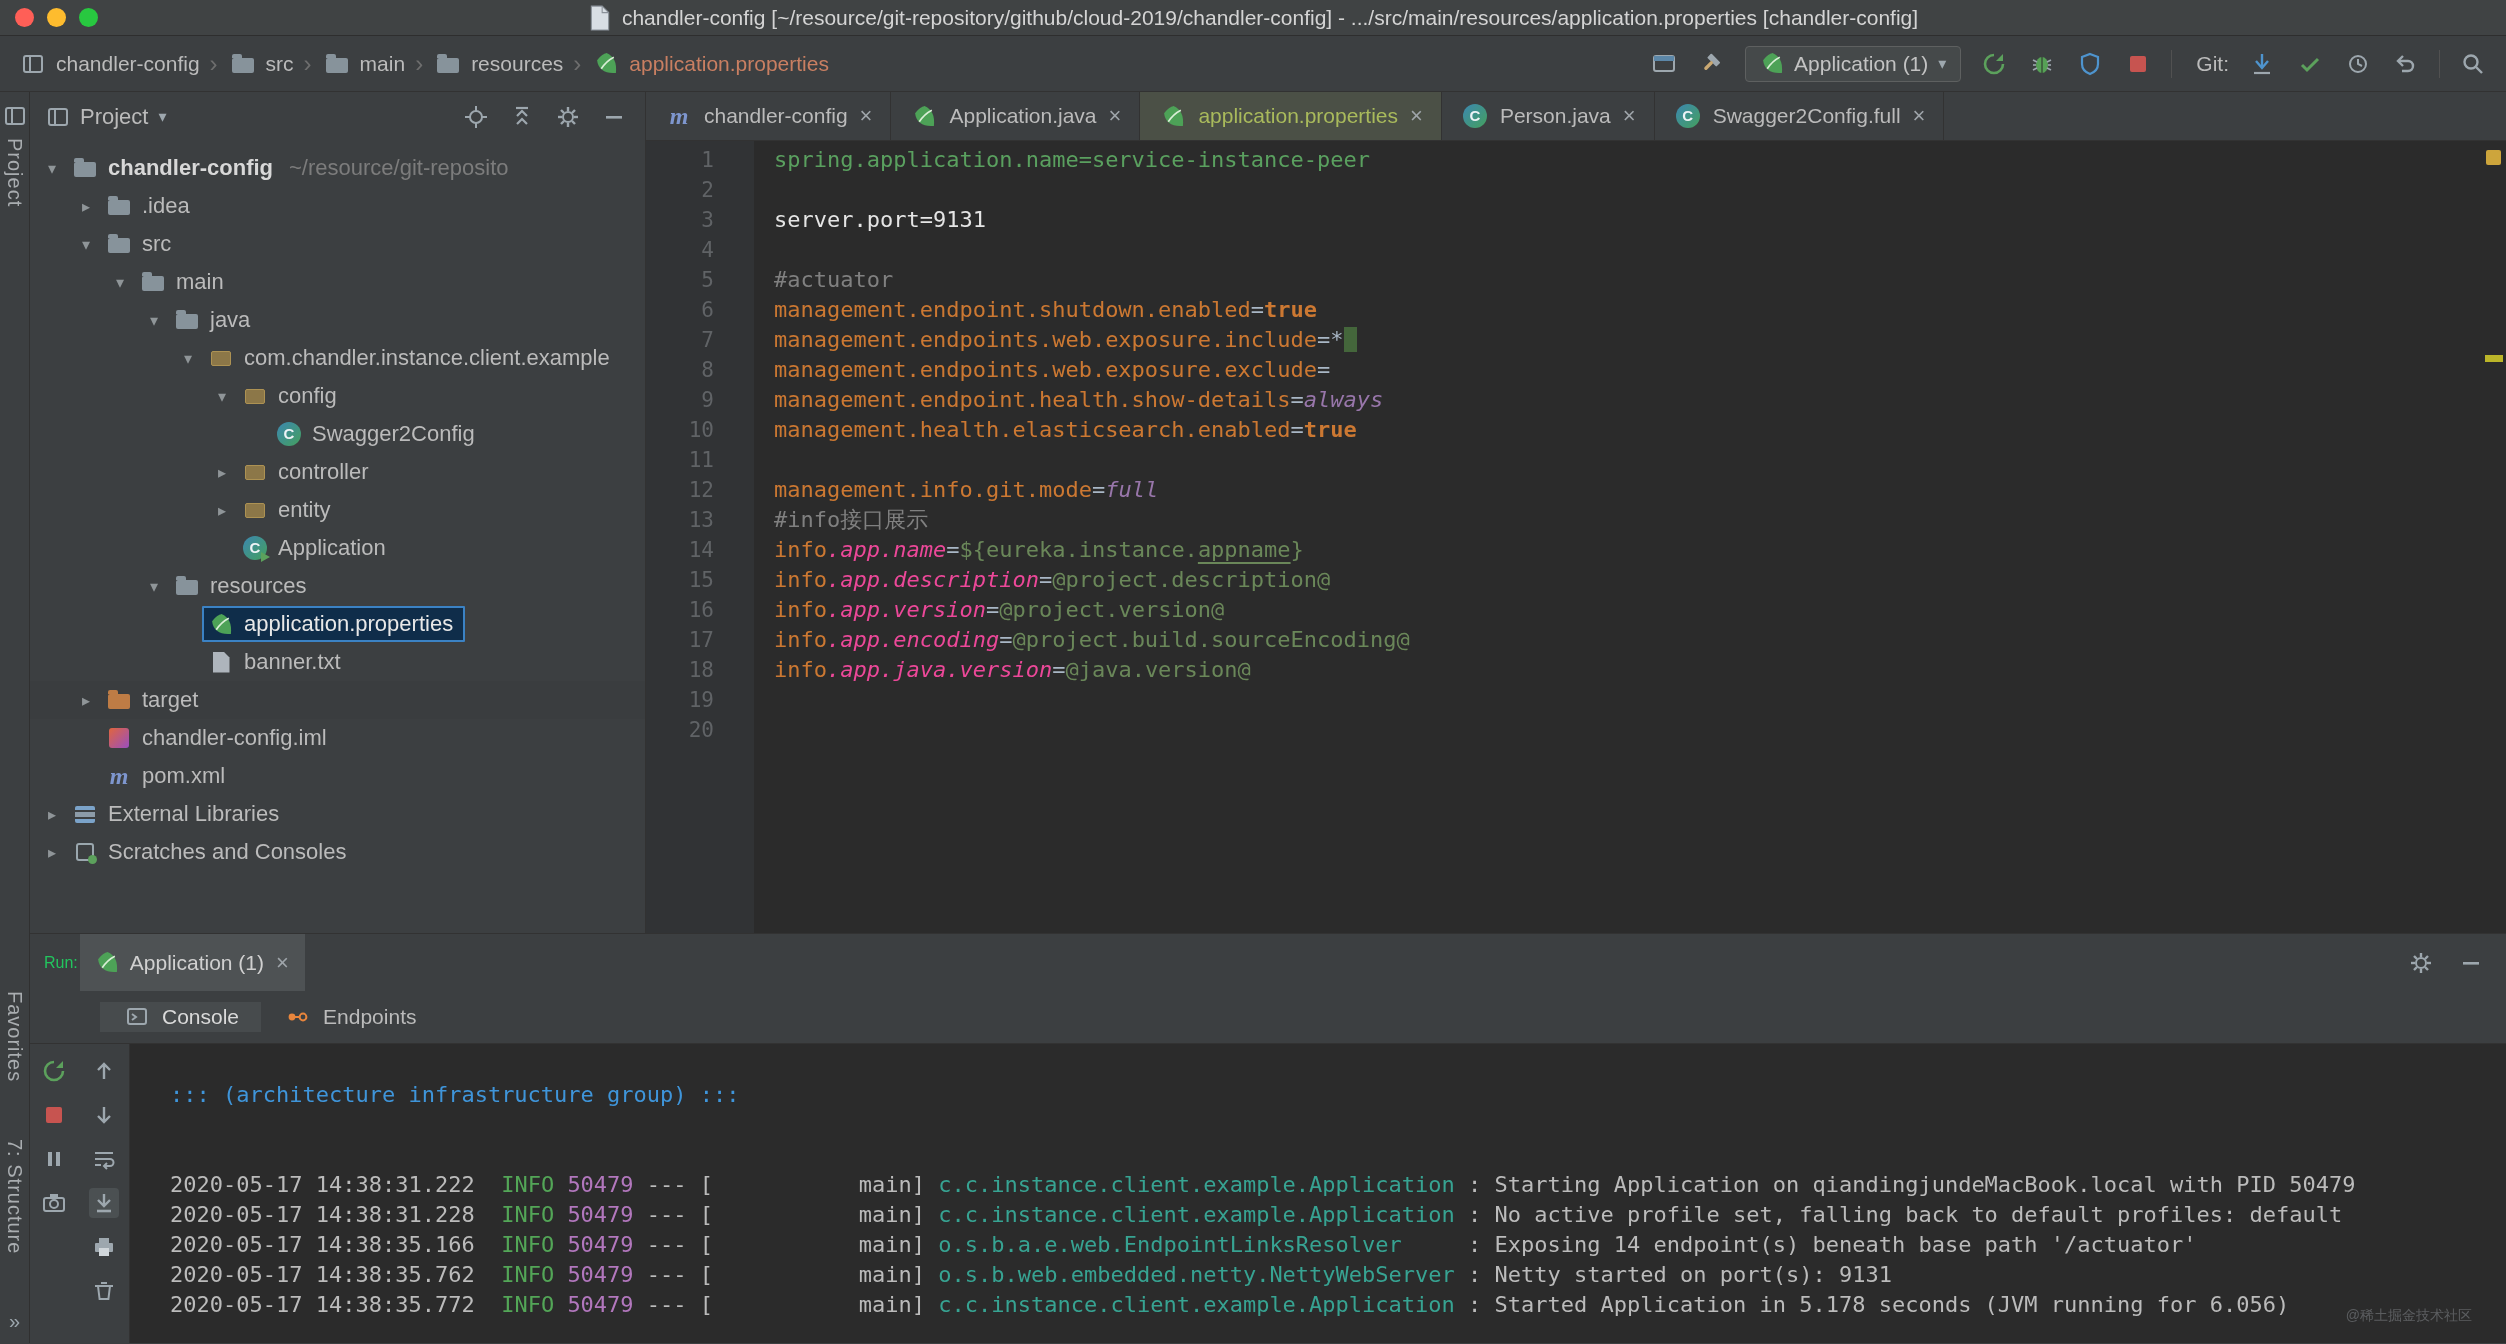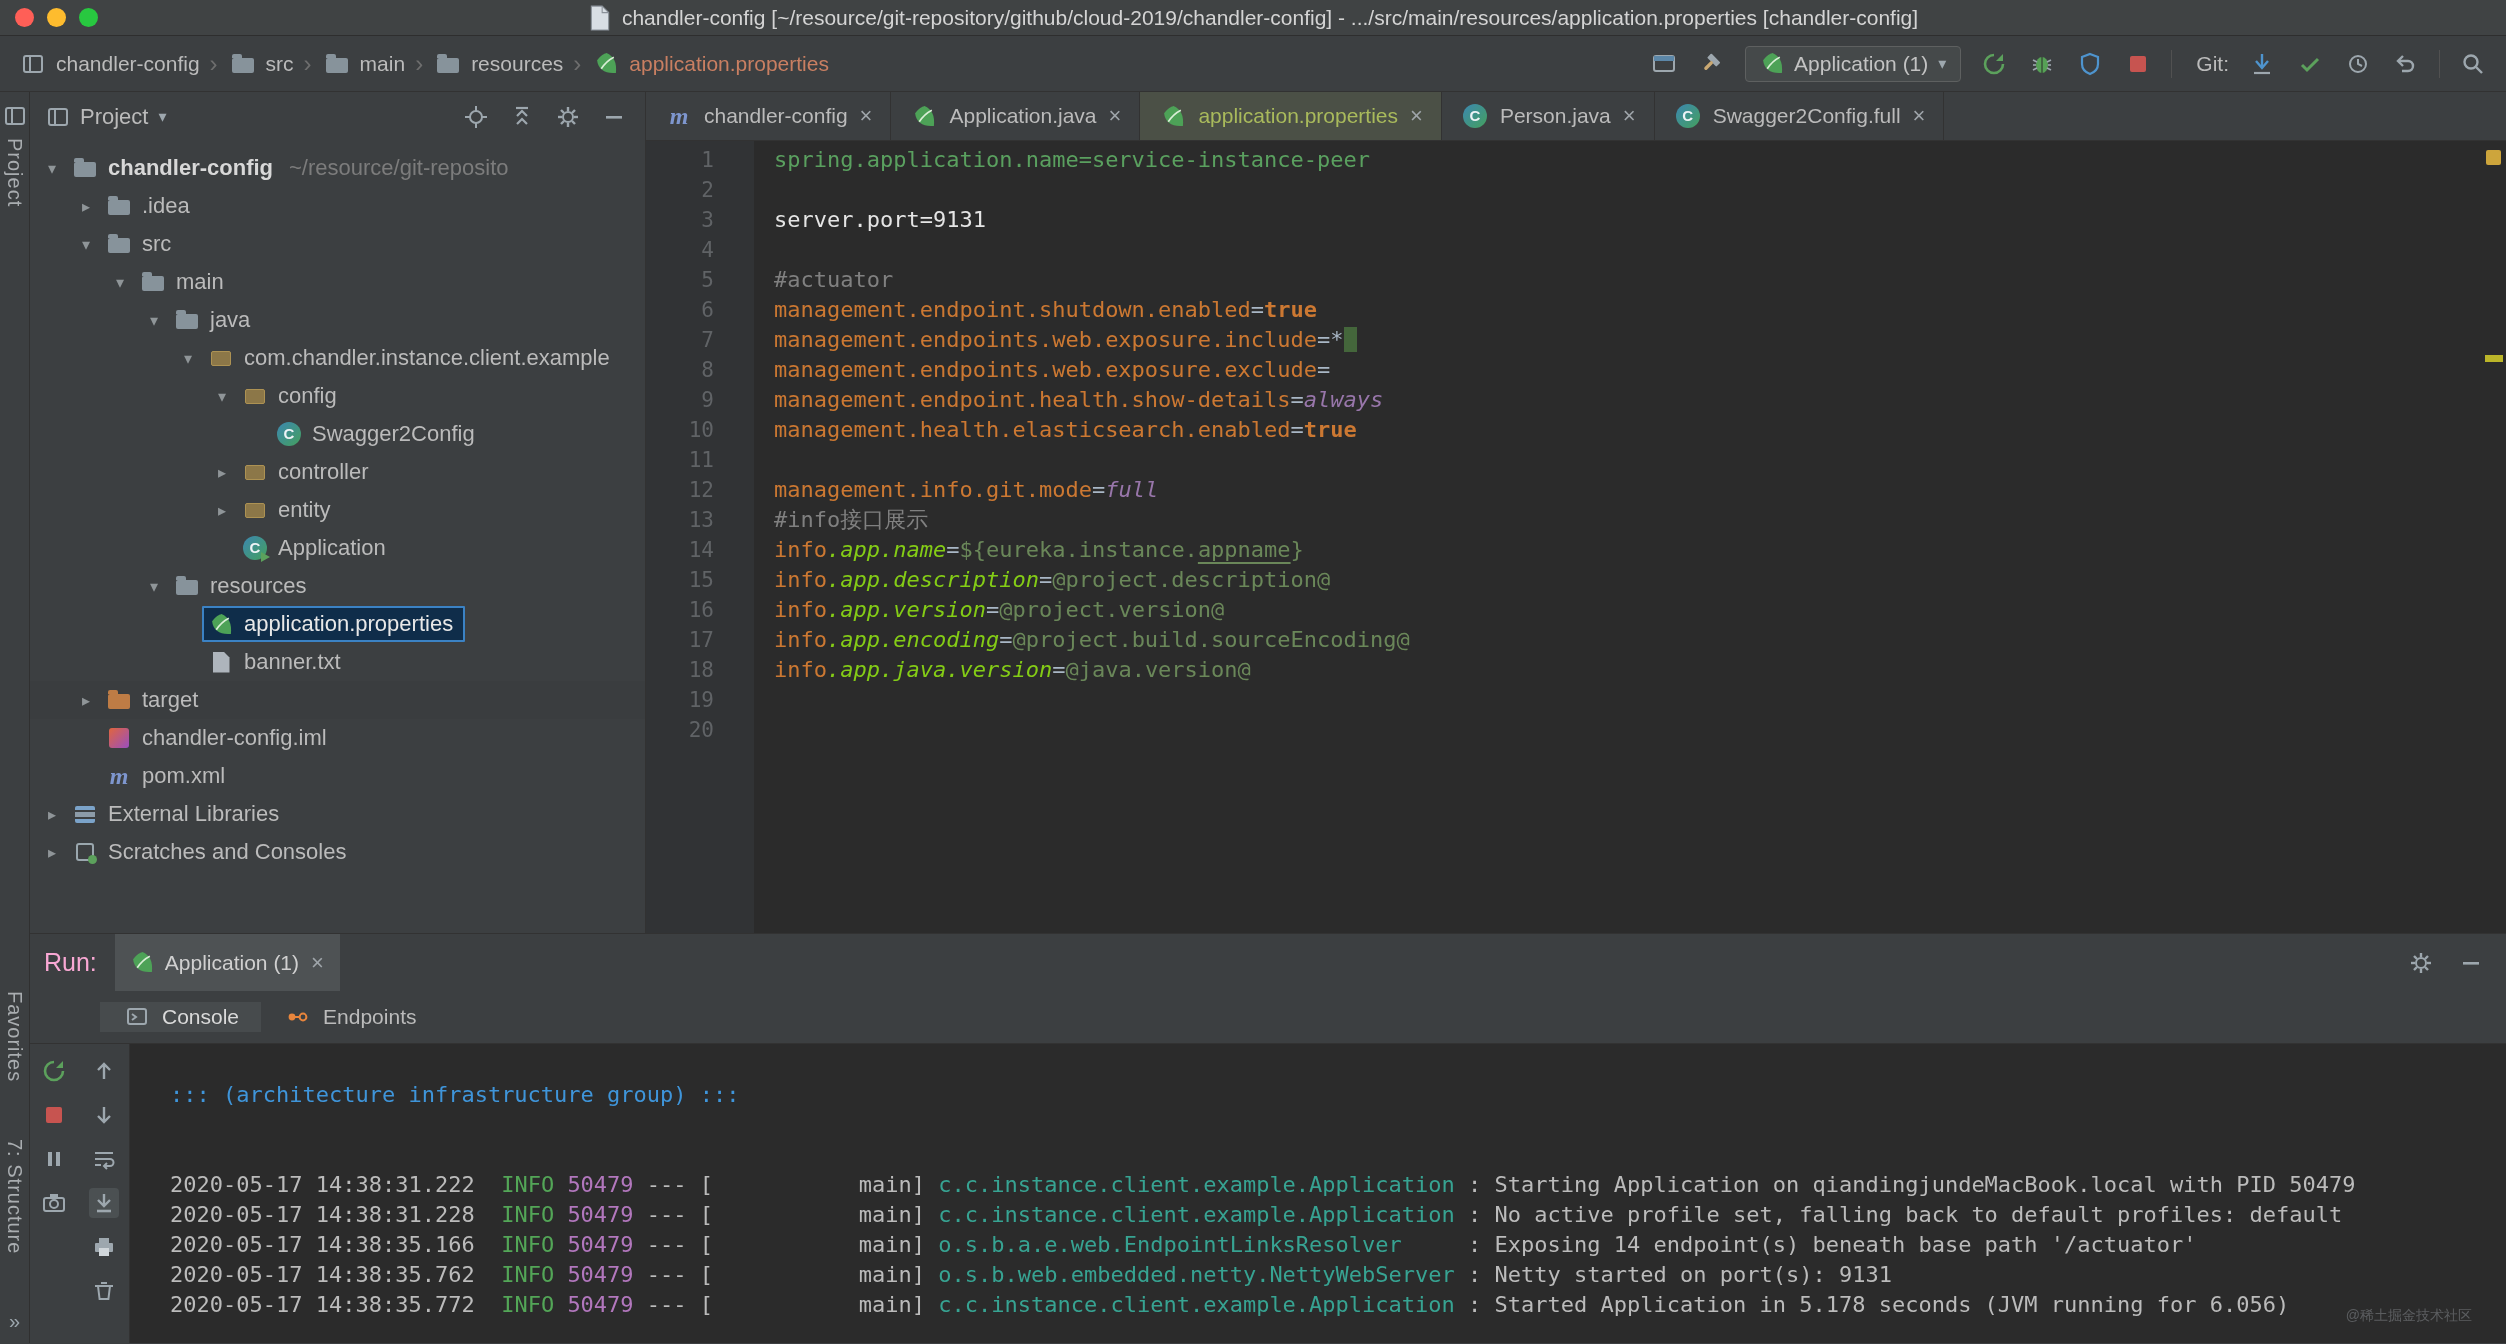--- a/index.html
+++ b/index.html
@@ -60,37 +60,37 @@
   .etab{display:flex;align-items:center;gap:10px;padding:0 18px;font-size:21px;color:#BBBBBB;border-right:1px solid #323232}
   .etab.active{background:#4B5046;color:#A9BA5C}
   .tab-close{color:#9FA5AA;font-size:22px;margin-left:2px}
   .editor{flex:1;display:flex;position:relative;font-family:"DejaVu Sans Mono",monospace;font-size:22px;line-height:30px}
   .gutter{width:108px;flex:none;background:#313335;color:#606366;text-align:right;padding:4px 40px 0 0;font-size:21px}
   .gl{height:30px}
   .code{flex:1;padding:4px 0 0 20px;color:#A9B7C6;white-space:pre;overflow:hidden}
   .code-line{height:30px}
   .t-plain{color:#A9B7C6}
   .t-key{color:#CC7832}
-  .t-keyitalic{color:#84cc16;font-style:italic}
+  .t-keyitalic{color:#ec4899;font-style:italic}
   .t-keybold{color:#CC7832;font-weight:bold}
   .t-green{color:#6A8759}
   .t-greenul{color:#6A8759;text-decoration:underline;text-underline-offset:5px}
   .t-propgreen{color:#5AA05F}
   .t-blue{color:#e5e5e5}
   .t-comment{color:#808080}
   .t-purpleitalic{color:#9876AA;font-style:italic}
   .t-cursor{background:#44663B}
   .stripe{position:absolute;top:0;right:0;bottom:0;width:24px}
   .stripe-square{position:absolute;top:9px;right:5px;width:15px;height:15px;background:#CDA53C;border-radius:2px}
   .stripe-mark{position:absolute;top:214px;right:3px;width:18px;height:7px;background:#BBB529}
 
   
   .run-panel{height:410px;flex:none;border-top:1px solid #323232;background:#3C3F41;display:flex;flex-direction:column}
   .run-header{height:57px;flex:none;display:flex;align-items:center}
-  .run-label{font-size:25px;color:#f9a8d4;margin:0 18px 0 14px}
+  .run-label{font-size:16px;color:#22c55e;margin:0 2px 0 14px}
   .run-tab{height:100%;display:flex;align-items:center;gap:10px;background:#4E5254;padding:0 16px;font-size:21px;color:#D0D0D0}
   .run-header-right{margin-left:auto;display:flex;align-items:center;gap:20px;margin-right:20px}
   .run-tabs{height:53px;flex:none;display:flex;align-items:center;padding-left:70px;border-bottom:1px solid #323232}
   .rtab{display:flex;align-items:center;gap:10px;padding:0 22px;font-size:21px;color:#BBBBBB}
   .rtab.active{background:#474B4D;color:#DADADA}
   .run-body{flex:1;display:flex;position:relative;min-height:0;background:#2B2B2B}
   .rtoolbar{flex:none;background:#3C3F41;display:flex;flex-direction:column;align-items:center;gap:14px;padding-top:12px}
   .rtoolbar.one{width:48px}
   .rtoolbar.two{width:52px;border-right:1px solid #323232}
   .rtoolbar .icon.sel{background:#4B5052;border-radius:4px}

